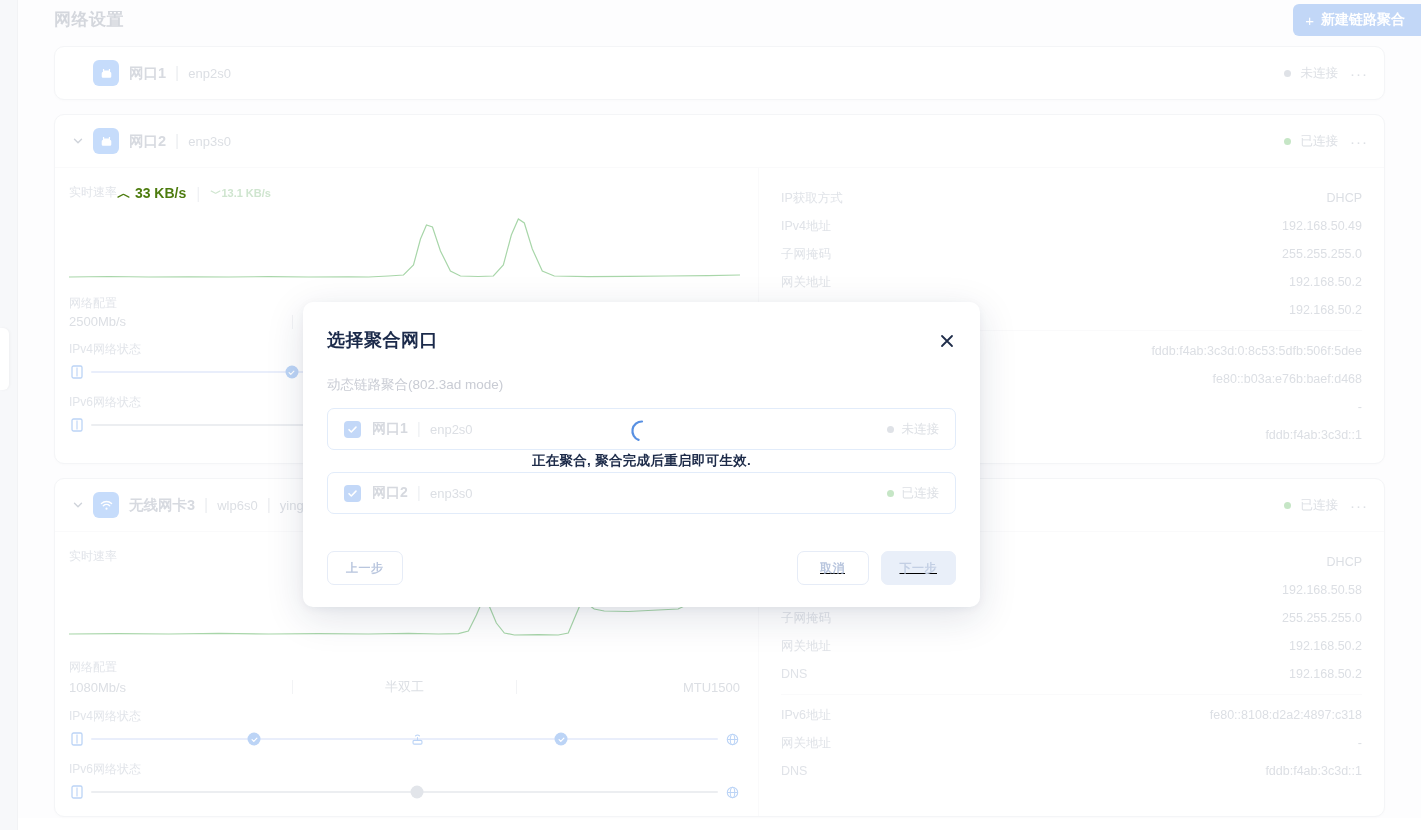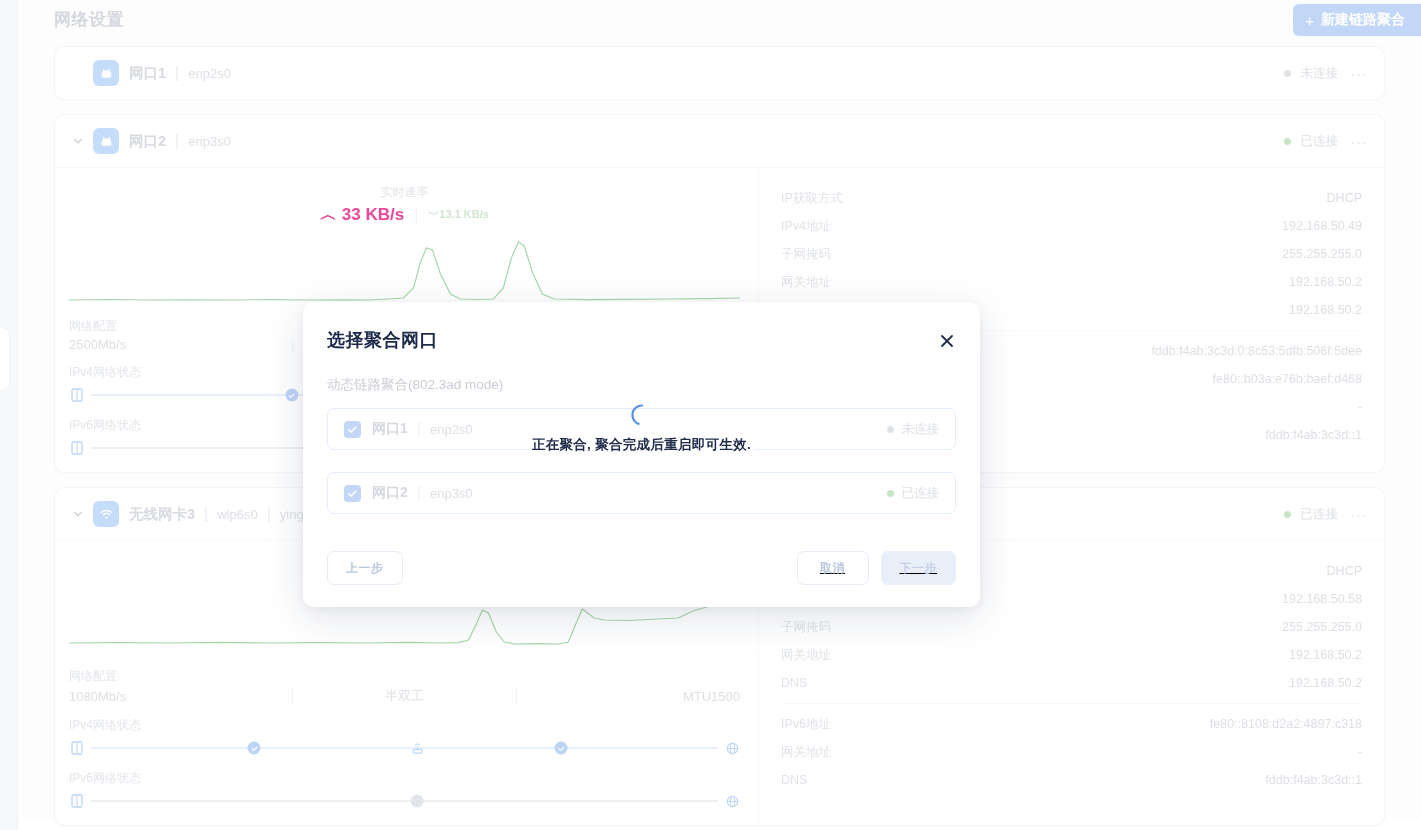--- a/index.html
+++ b/index.html
@@ -84,23 +84,23 @@
   .dot.off { background: #dfe2e7; }
   .dot.on  { background: #c6e6c6; }
   .status-text { font-size: 12.5px; color: #dde0e5; }
   .ellipsis { color: #dde0e5; font-size: 15px; letter-spacing: 1px; cursor: pointer; padding: 0 2px; }
 
   .card-body { display: flex; border-top: 1px solid #fafafb; }
   .body-left { width: 704px; flex: 0 0 704px; padding: 16px 18px 14px 14px; border-right: 1px solid #fafafb; position: relative; }
   .body-right { flex: 1; padding: 16px 22px 14px 22px; }
 
   .sec-label { font-size: 12px; color: #e2e5ea; margin-bottom: 2px; }
-  .rate-row { display: flex; align-items: center; justify-content: flex-start; flex-direction: column; }
+  .rate-row { display: flex; align-items: center; justify-content: flex-start; }
   .rate-vals { display: flex; align-items: center; gap: 10px; }
-  .rate-up { font-size: 17px; font-weight: 700; color: #ec4899; }
+  .rate-up { font-size: 14px; font-weight: 700; color: #4d7c0f; }
   .rate-div { color: #f0f1f4; }
   .rate-down { font-size: 11px; font-weight: 700; color: #cfe5cf; }
 
   .spark { height: 84px; margin: 2px 0 6px 0; }
   .spark svg { display: block; width: 100%; height: 84px; }
 
   .cfg-row {
     display: flex; align-items: center;
     font-size: 13px; color: #dcdfe4; margin-top: 2px;
   }
@@ -161,21 +161,21 @@
     width: 17px; height: 17px; border-radius: 4px;
     background: #c3d8f8; margin-right: 11px; flex: 0 0 auto;
     display: flex; align-items: center; justify-content: center;
   }
   .opt-name { font-size: 14px; font-weight: 700; color: #d6d9df; }
   .opt-sep { color: #eff1f4; margin: 0 9px; }
   .opt-dev { font-size: 13px; color: #dcdfe4; }
   .opt-right { position: absolute; right: 16px; display: flex; align-items: center; gap: 8px; }
 
   .spinner-wrap {
-    position: absolute; left: 0; right: 0; top: 100px;
+    position: absolute; left: 0; right: 0; top: 116px;
     display: flex; flex-direction: column; align-items: center;
     pointer-events: none;
   }
   .spinner { width: 26px; height: 26px; }
   .loading-text {
     margin-top: 8px; font-size: 13.5px; font-weight: 700; color: #1d2b49;
     letter-spacing: .3px; background: #ffffff; padding: 0 4px;
   }
 
   .modal-foot {

